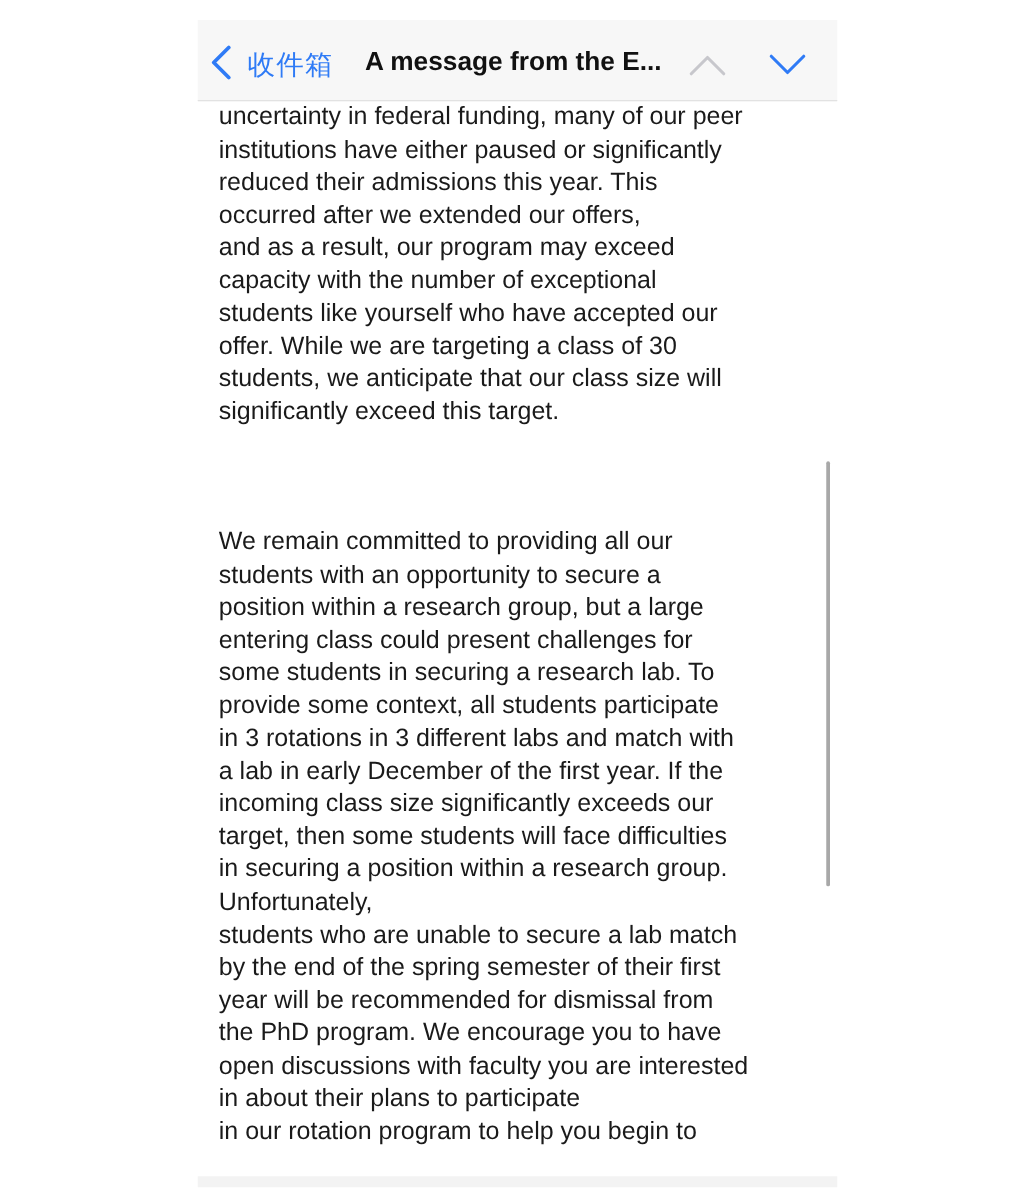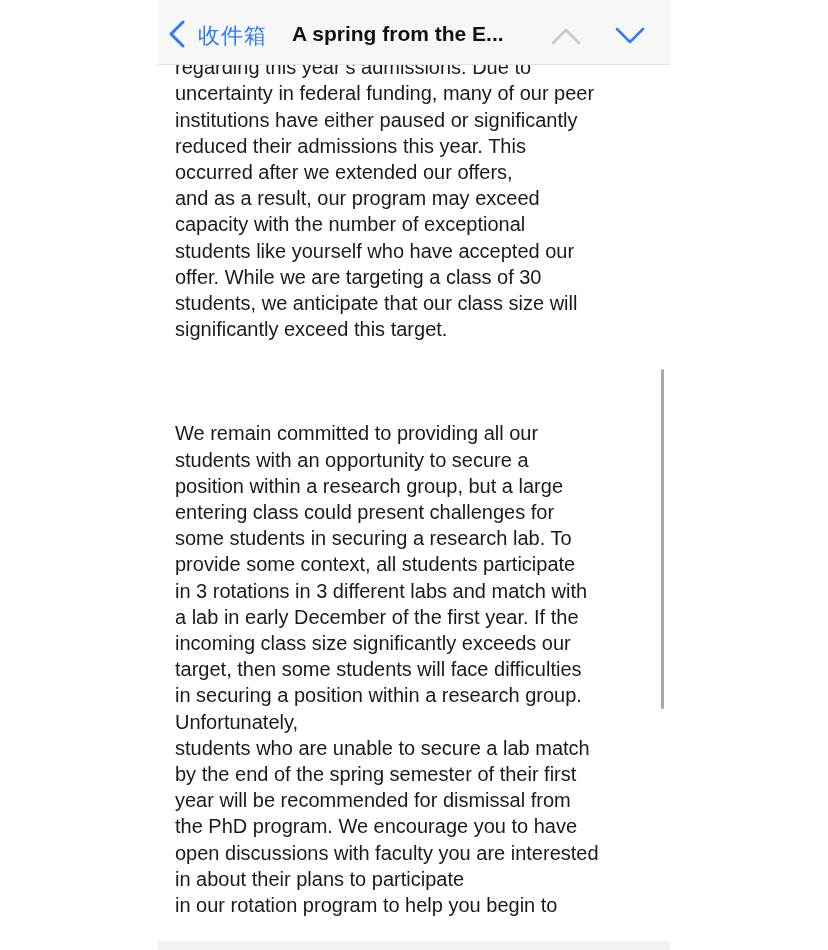--- a/index.html
+++ b/index.html
@@ -15,21 +15,21 @@
       position: absolute;
       left: 158px;
       top: 0;
       width: 512px;
       height: 950px;
       background: #ffffff;
       overflow: hidden;
     }
     .navbar {
       position: absolute;
-      left: 0; top: 0;
+      left: 0; top: 16px;
       width: 512px;
       height: 64px;
       background: #f7f7f7;
       border-bottom: 1px solid #e2e2e2;
       z-index: 5;
       text-decoration: underline;
     }
     .back-btn {
       position: absolute;
       left: 10px;
@@ -109,21 +109,21 @@
   <div class="navbar">
     <div class="back-btn">
       <span>
         <svg viewBox="0 0 18 28">
             <path d="M15 2 L3 14 L15 26" fill="none" stroke="#2f7bf6" stroke-width="3" stroke-linecap="round" stroke-linejoin="round"></path>
           </svg>
       </span>
       <span class="back-label">收件箱</span>
     </div>
 
-    <div class="nav-title">A spring from the E...</div>
+    <div class="nav-title">A message from the E...</div>
 
     <div class="nav-up">
       <span>
         <svg viewBox="0 0 32 24" width="32" height="24">
             <path d="M3 19 L16 6 L29 19" fill="none" stroke="#c7c7cc" stroke-width="2.5" stroke-linecap="round" stroke-linejoin="round"></path>
           </svg>
       </span>
     </div>
 
     <div class="nav-down">

